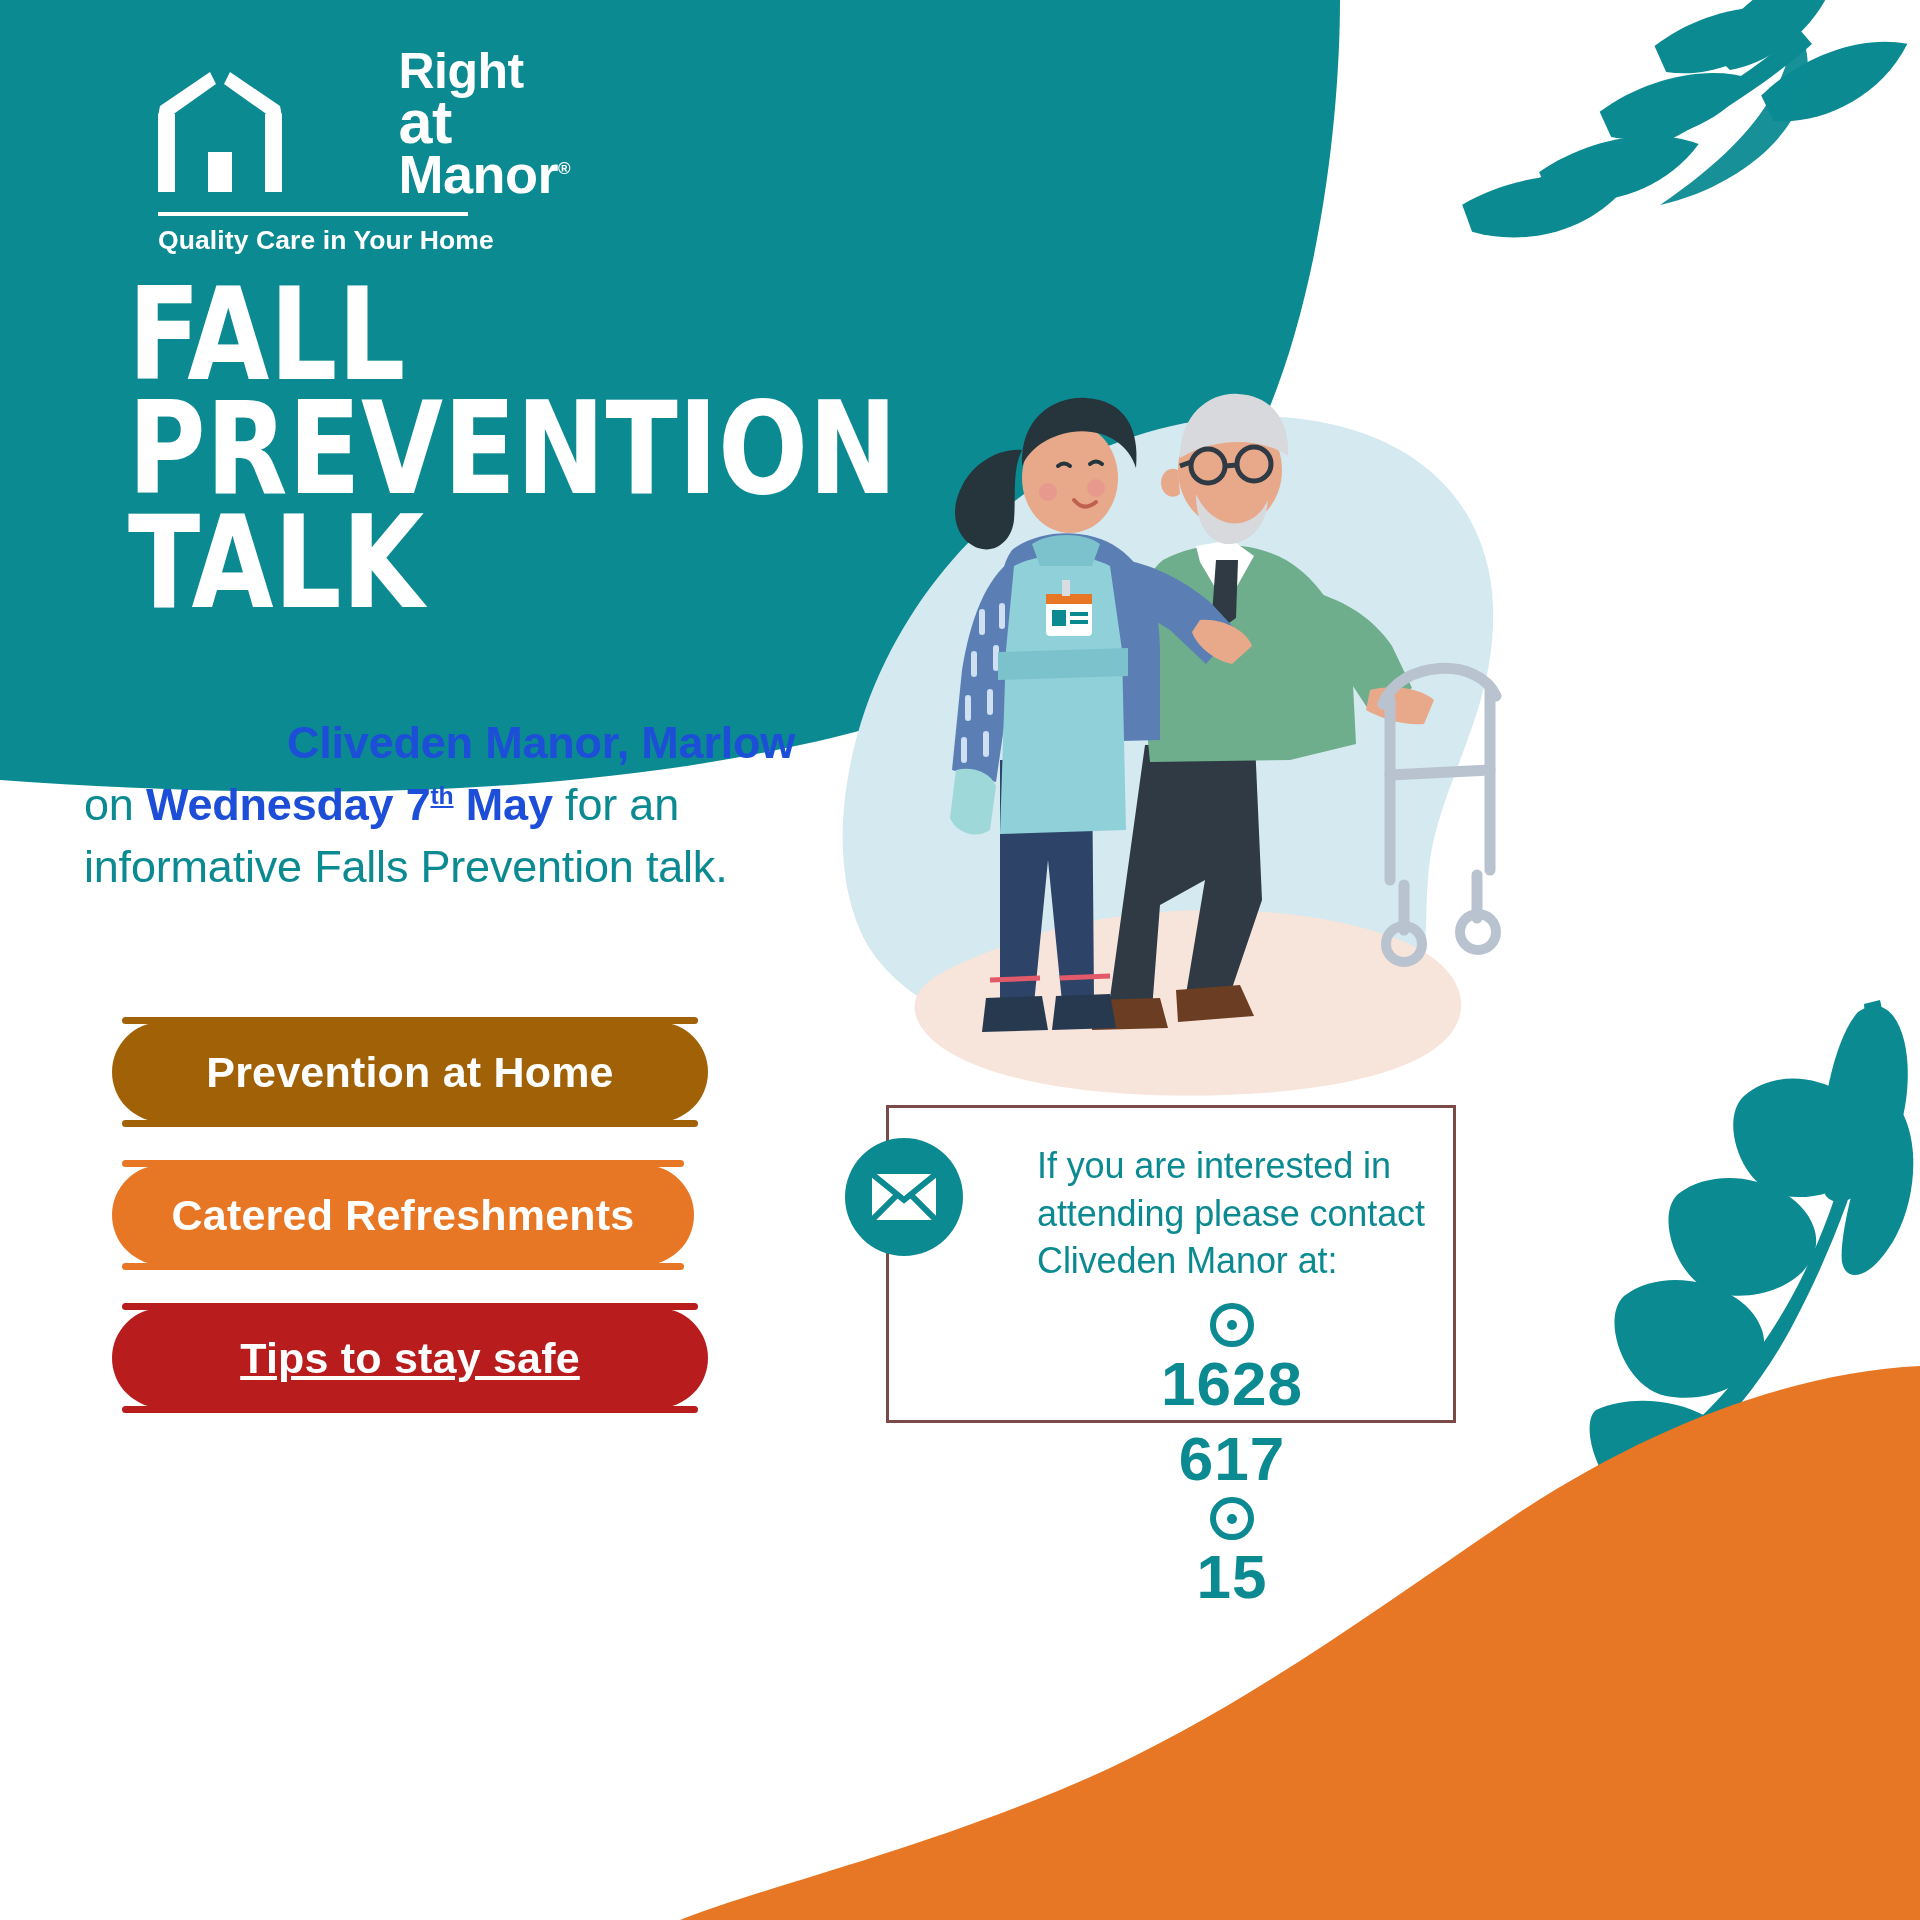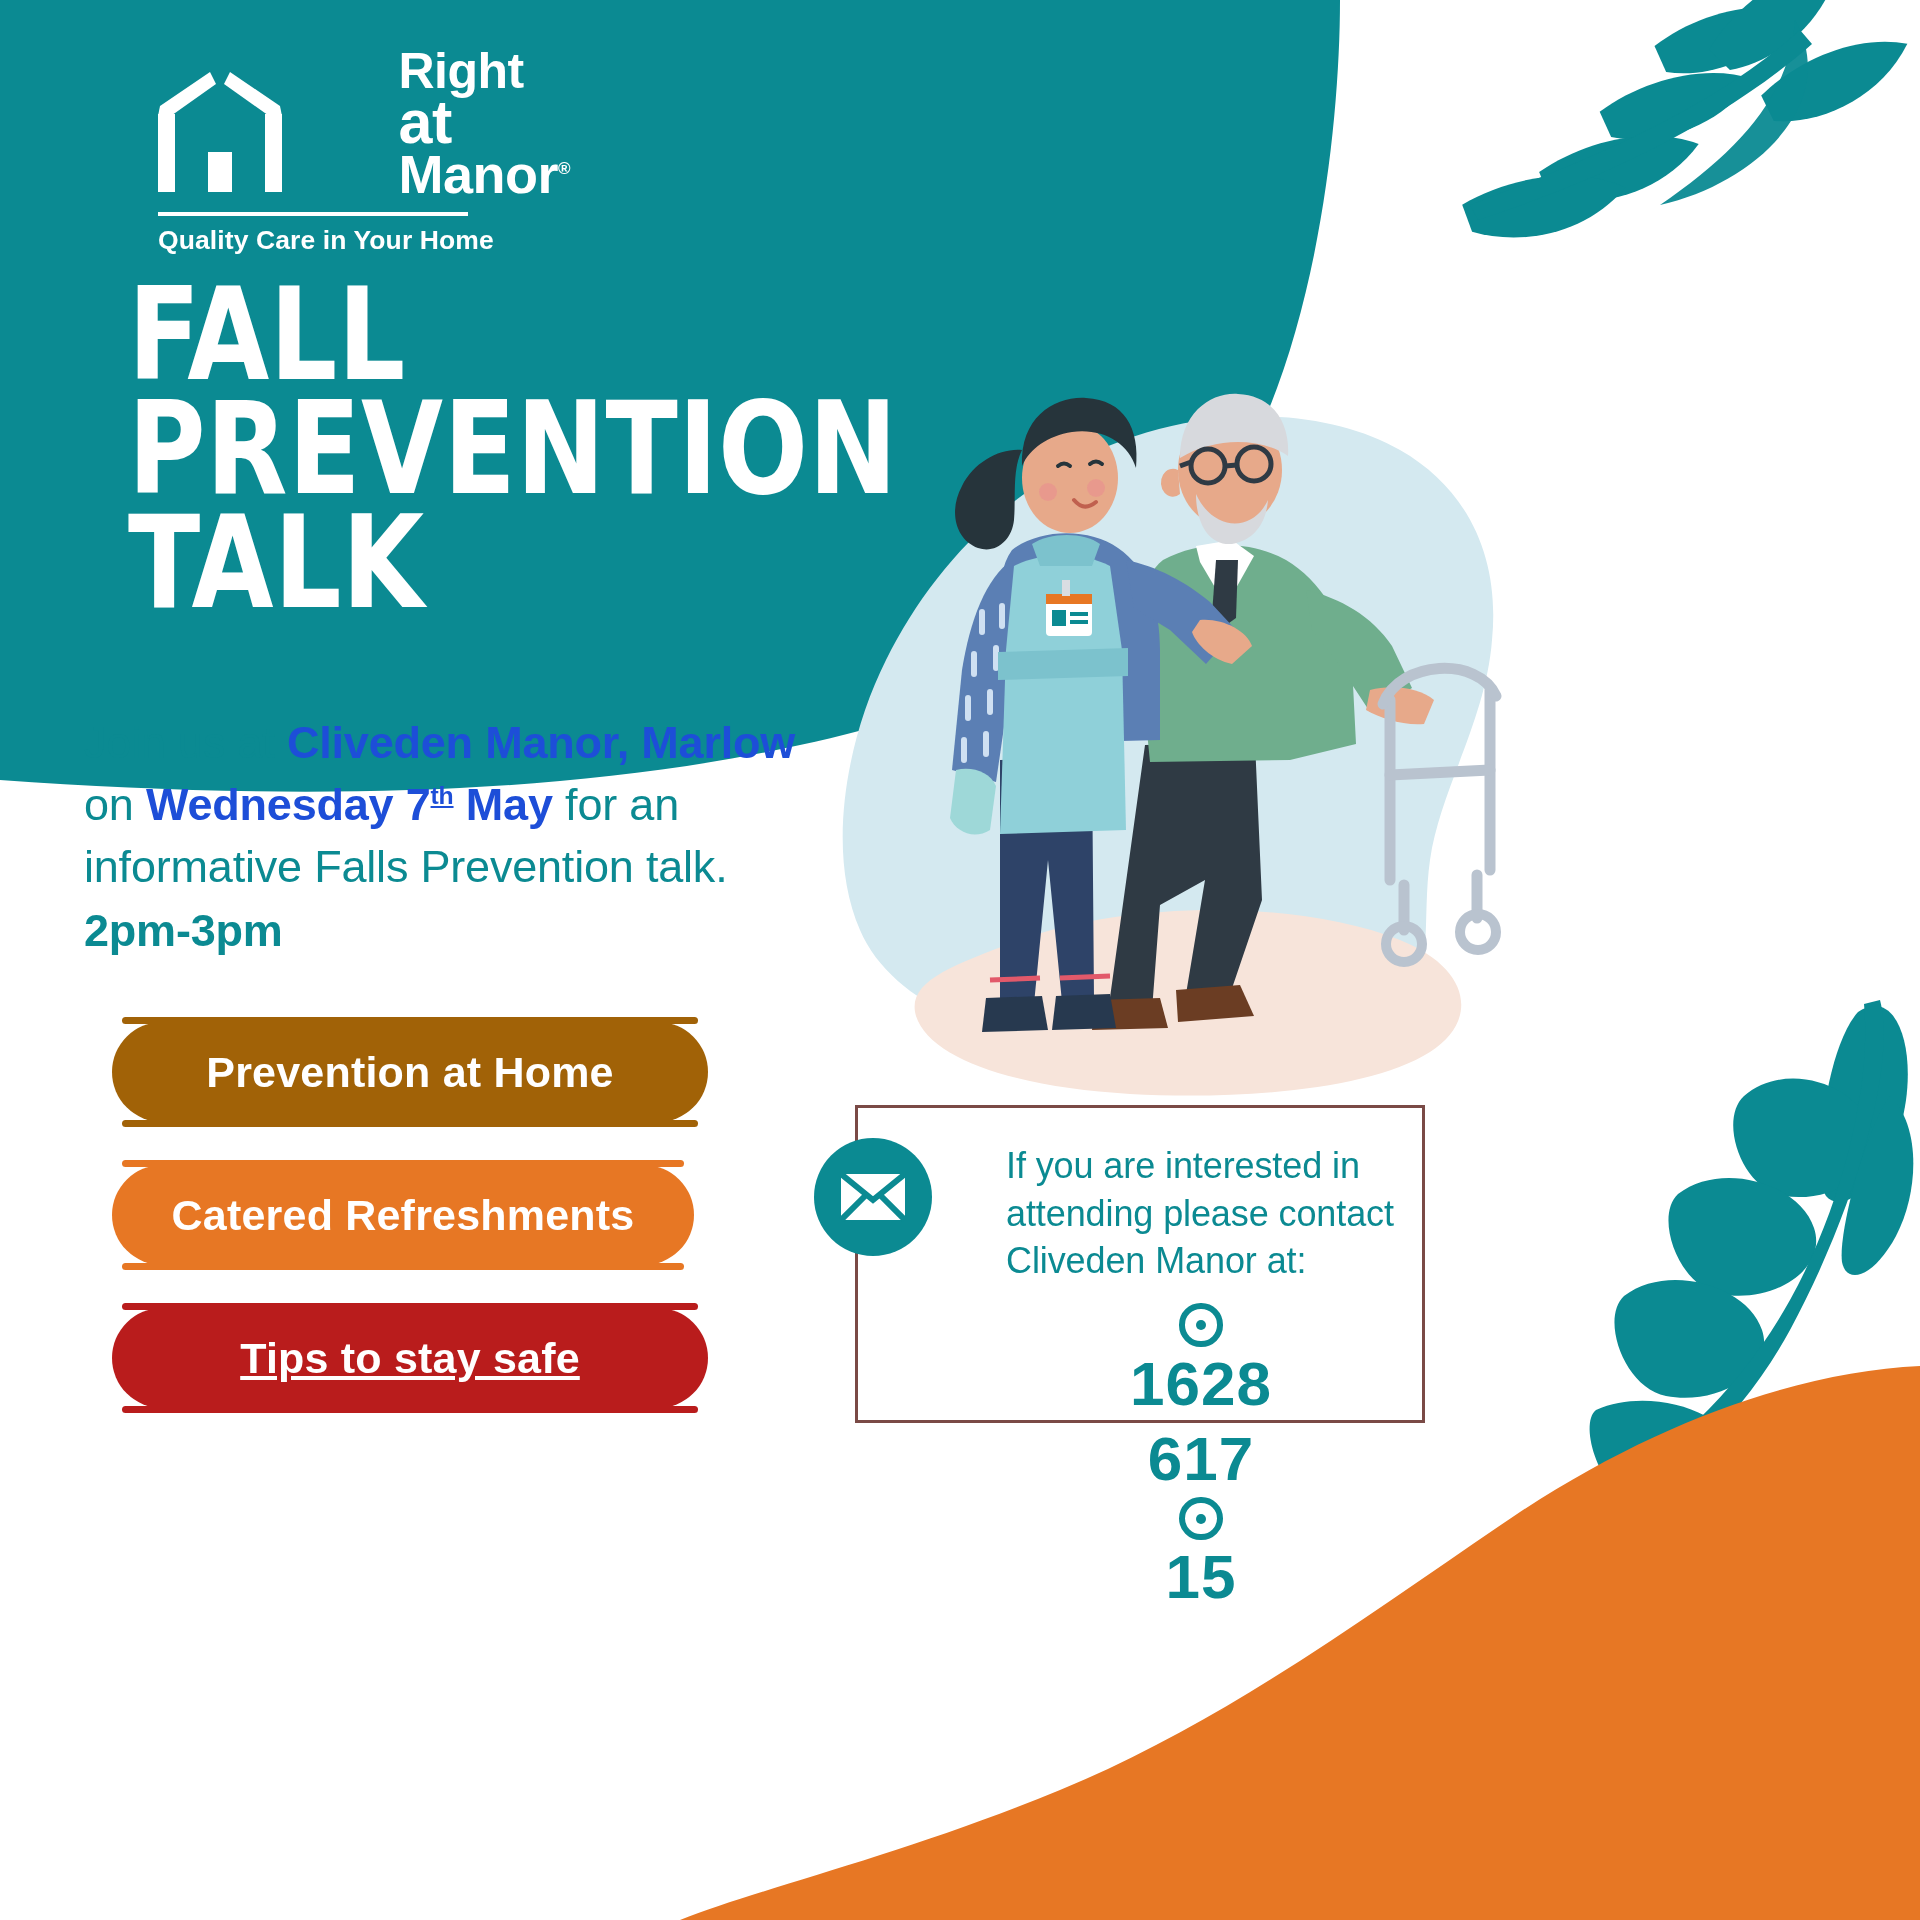--- a/index.html
+++ b/index.html
@@ -84,21 +84,21 @@
   
   .pill::before, .pill::after {
     content:""; position:absolute; left:10px; right:10px; height:7px;
     background:inherit; border-radius:4px;
   }
   .pill::before { top:-5px; }
   .pill::after  { bottom:-5px; }
 
   
   .contact-box {
-    position:absolute; left:855px; top:1105px; z-index:6;
+    position:absolute; left:886px; top:1105px; z-index:6;
     width:570px; height:318px;
     border:3px solid #7a4a46;
     background:#ffffff;
   }
   .contact-inner { position:relative; height:100%; padding:34px 26px 0 148px; }
   .mail-badge {
     position:absolute; left:-44px; top:30px;
     width:118px; height:118px; border-radius:50%;
     background:#0b8a92;
     display:flex; align-items:center; justify-content:center;
@@ -293,21 +293,20 @@
   <div class="headline">
     <div>FALL</div>
     <div>PREVENTION</div>
     <div>TALK</div>
   </div>
 
   <div class="body-copy">
     <span>Join us at </span><b>Cliveden Manor, Marlow</b>
     <span>on </span><b><span>Wednesday 7</span><sup>th</sup><span> May</span></b><span> for an</span>
     <span>informative Falls Prevention talk.</span>
-    <span class="time">2pm-3pm</span>
   </div>
 
   <div class="pills">
     <div class="pill teal">
       <span>Prevention at Home</span>
     </div>
     <div class="pill orange">
       <span>Catered Refreshments</span>
     </div>
     <div class="pill teal2">

